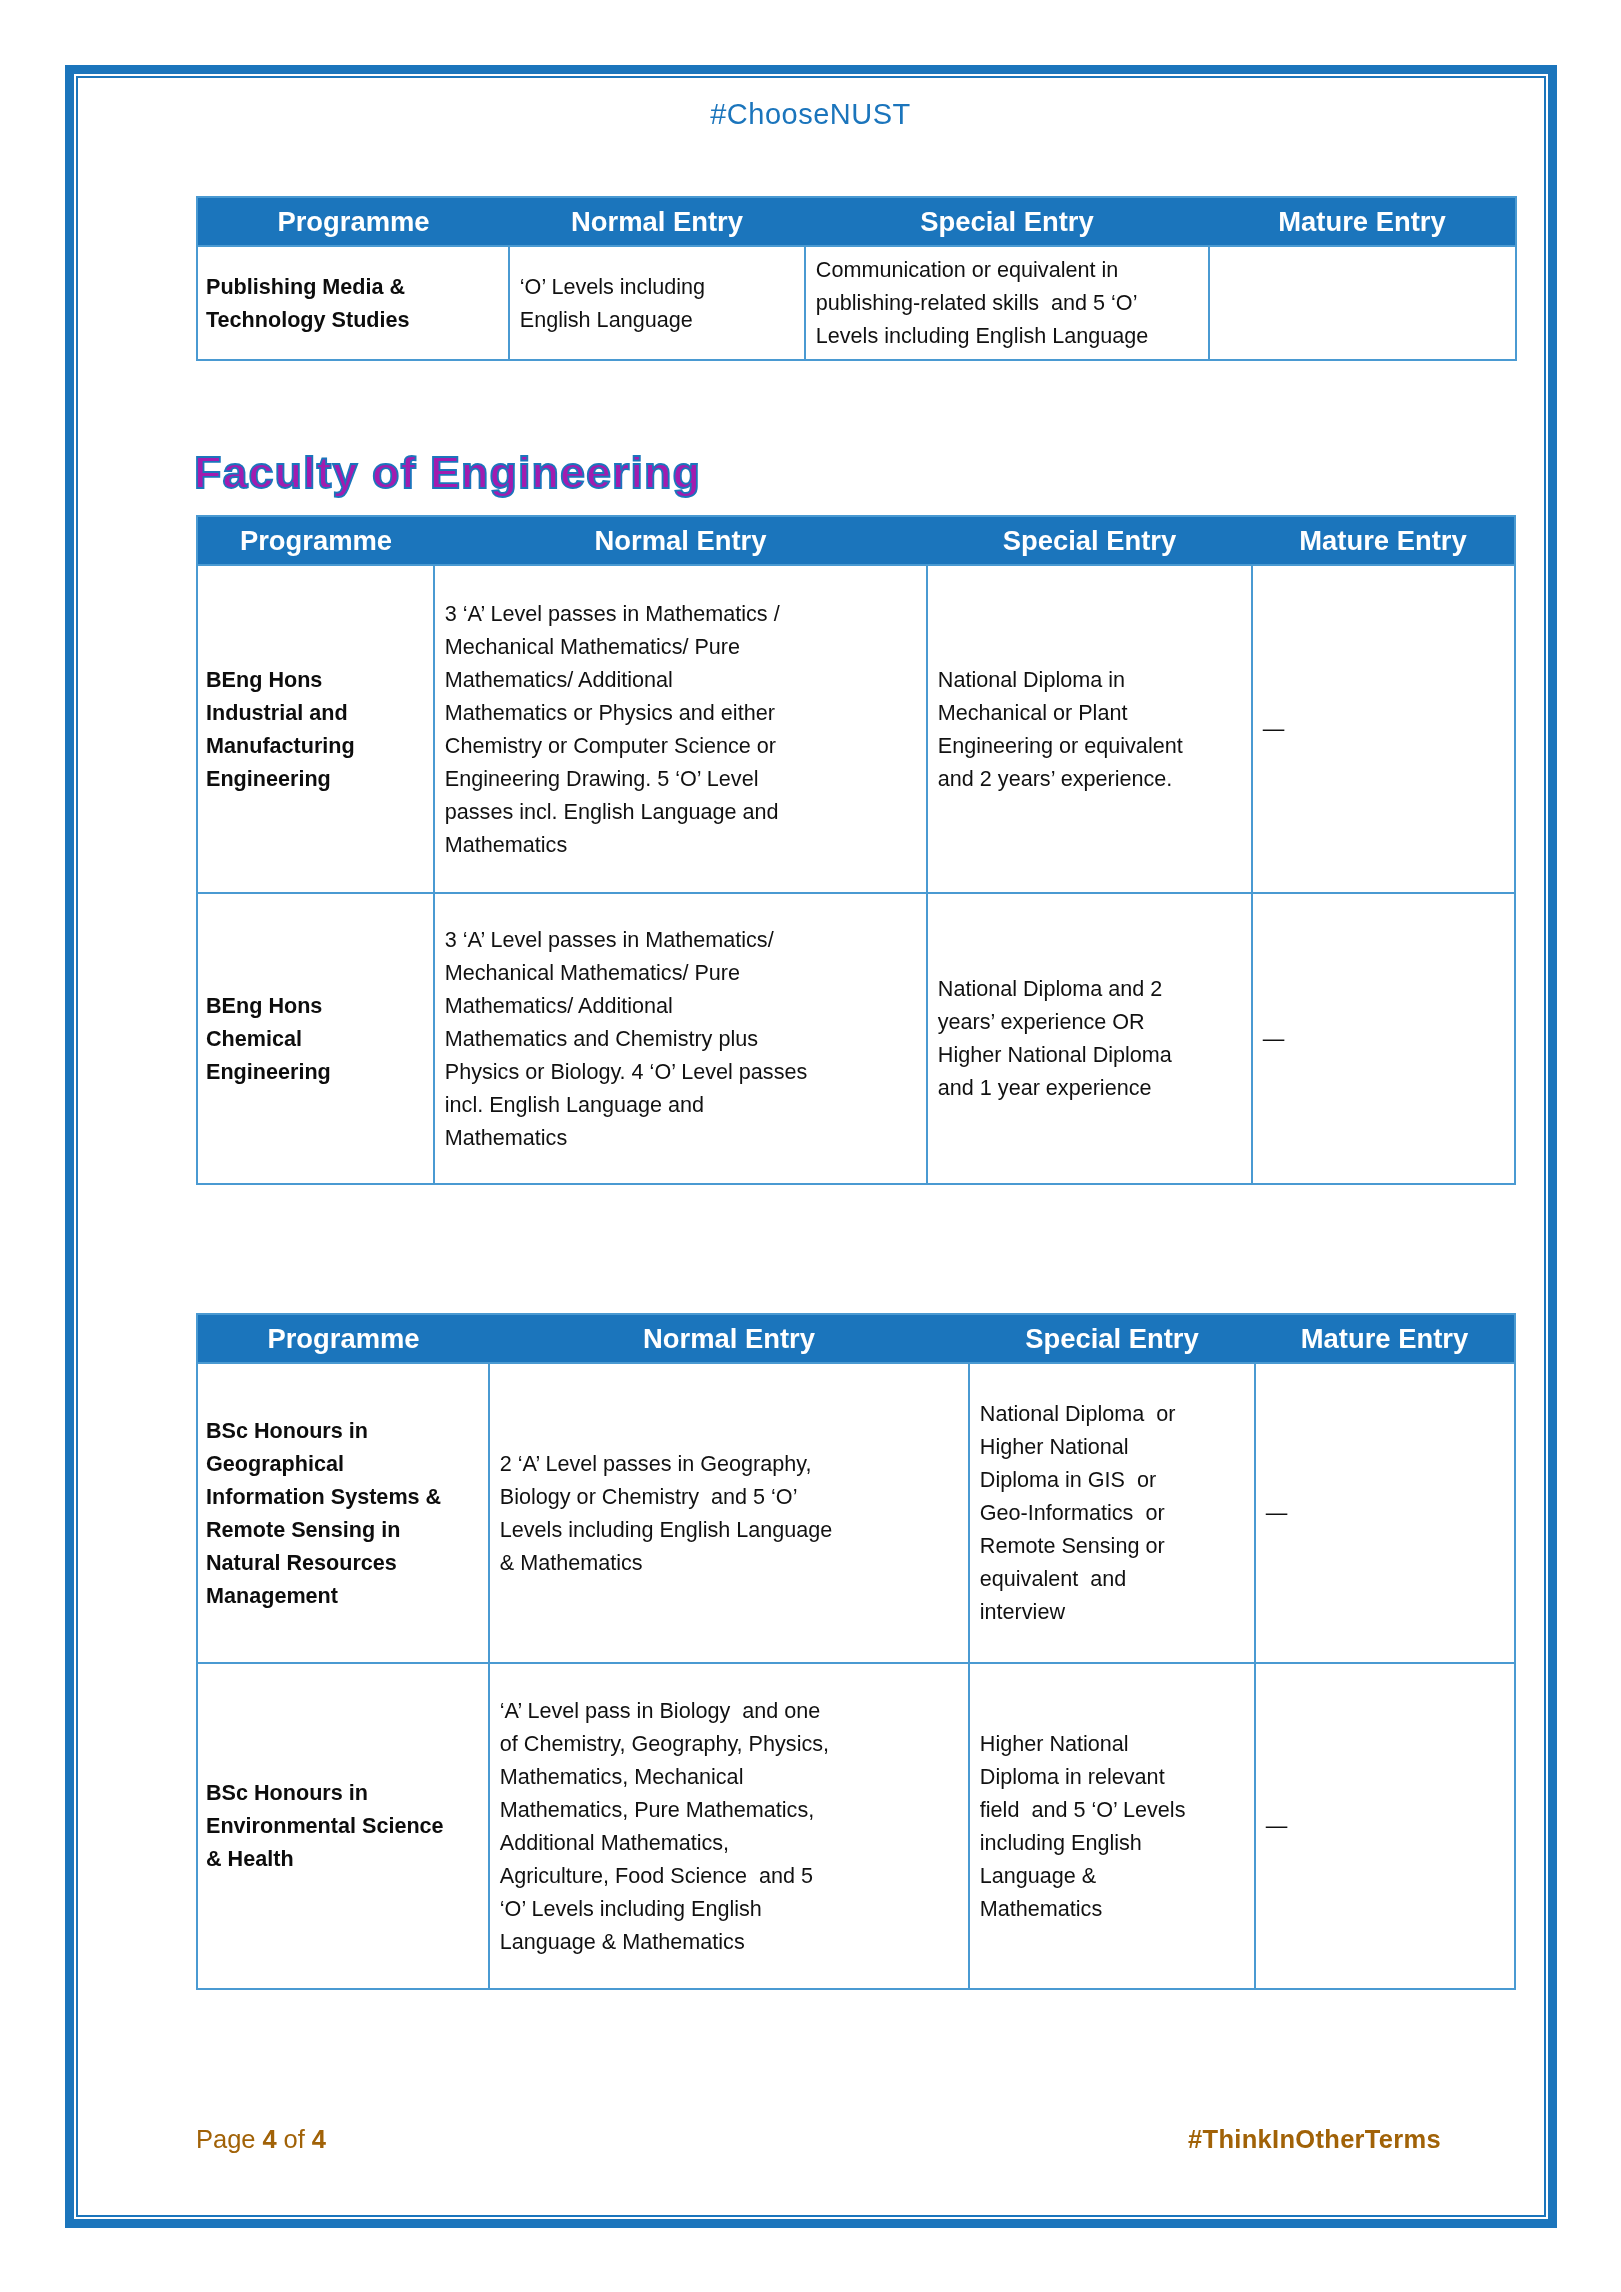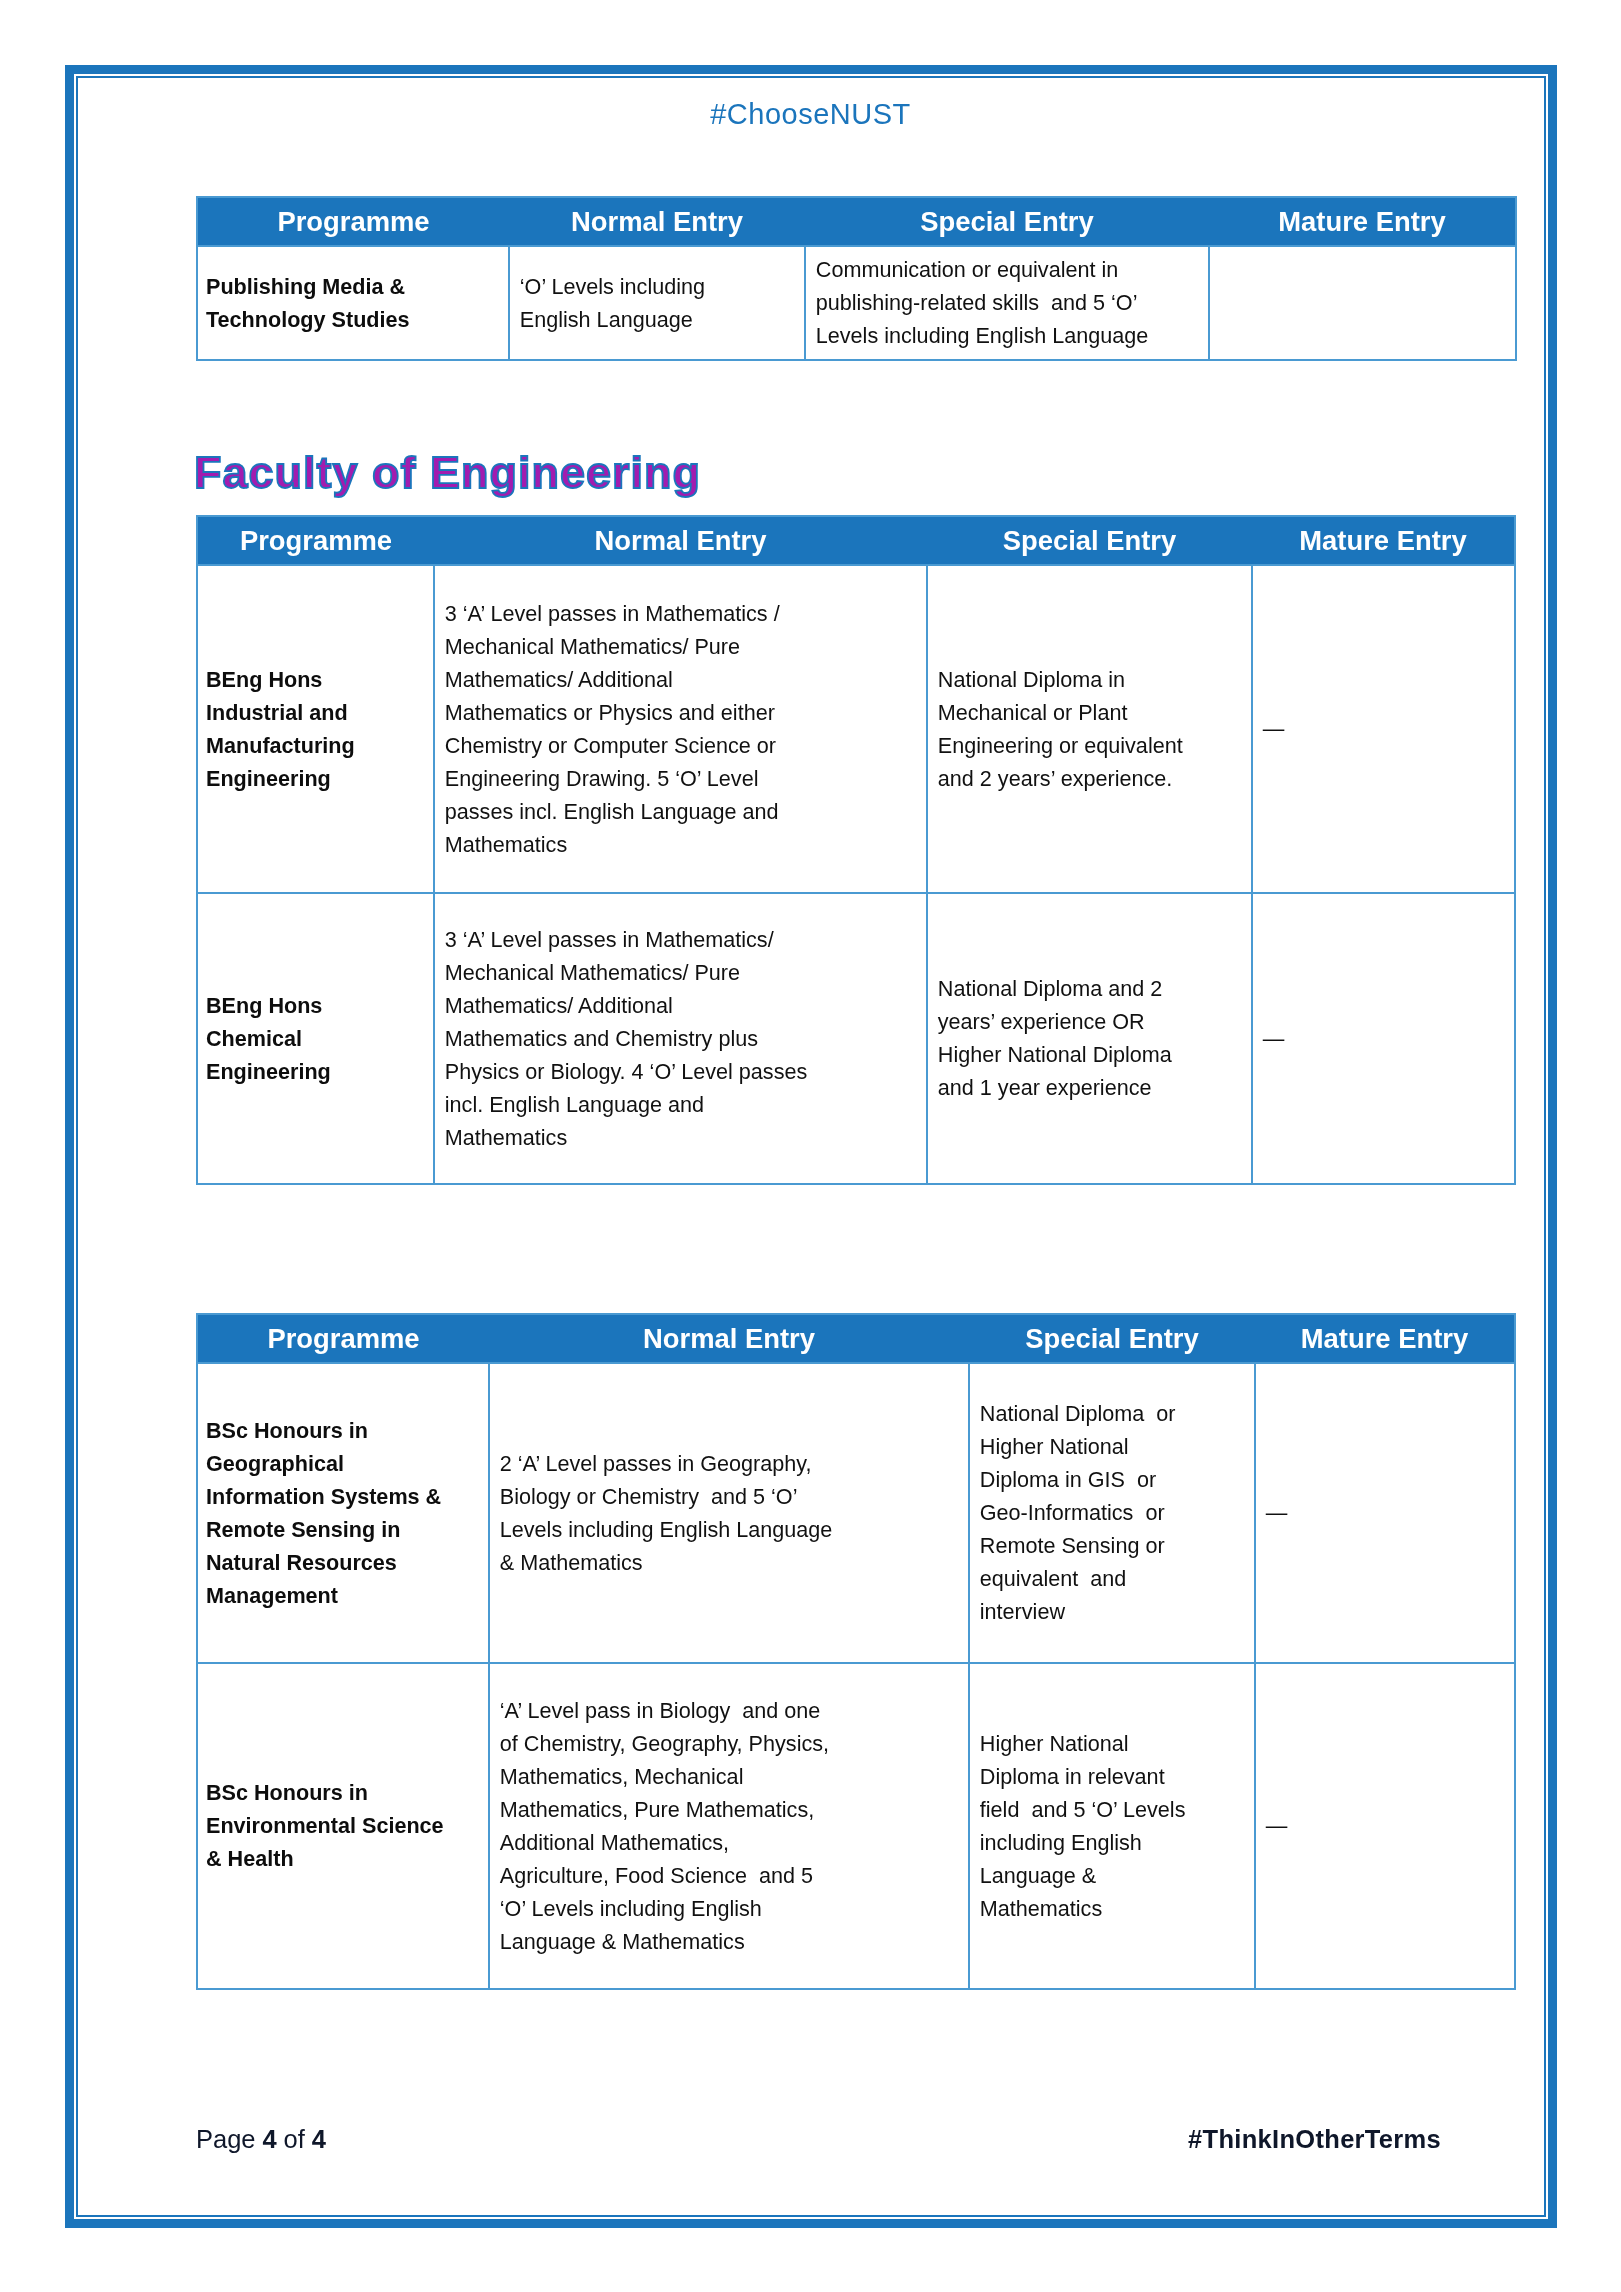--- a/index.html
+++ b/index.html
@@ -47,21 +47,21 @@
   table.req td.prog { font-weight:700; color:#0d0d0d;padding-left:8px; }
   tr.h102 > td { height:100px; }
   tr.h320 > td { height:314px; }
   tr.h283 > td { height:277px; }
   tr.h292 > td { height:286px; }
   tr.h318 > td { height:312px; }
 
   .footer-row {
     position:absolute; left:196px; top:2125px; width:1245px;
     display:flex; justify-content:space-between; align-items:baseline;
-    color:#0f172a; font-size:25.5px;
+    color:#a16207; font-size:25.5px;
   }
   .footer-left span { margin-right:6.9px; }
   .footer-left .num { font-weight:700; }
   .footer-hashtag { font-weight:700; letter-spacing:0.3px; }
 </style>
 </head>
 <body>
 
 <div id="page">
 

